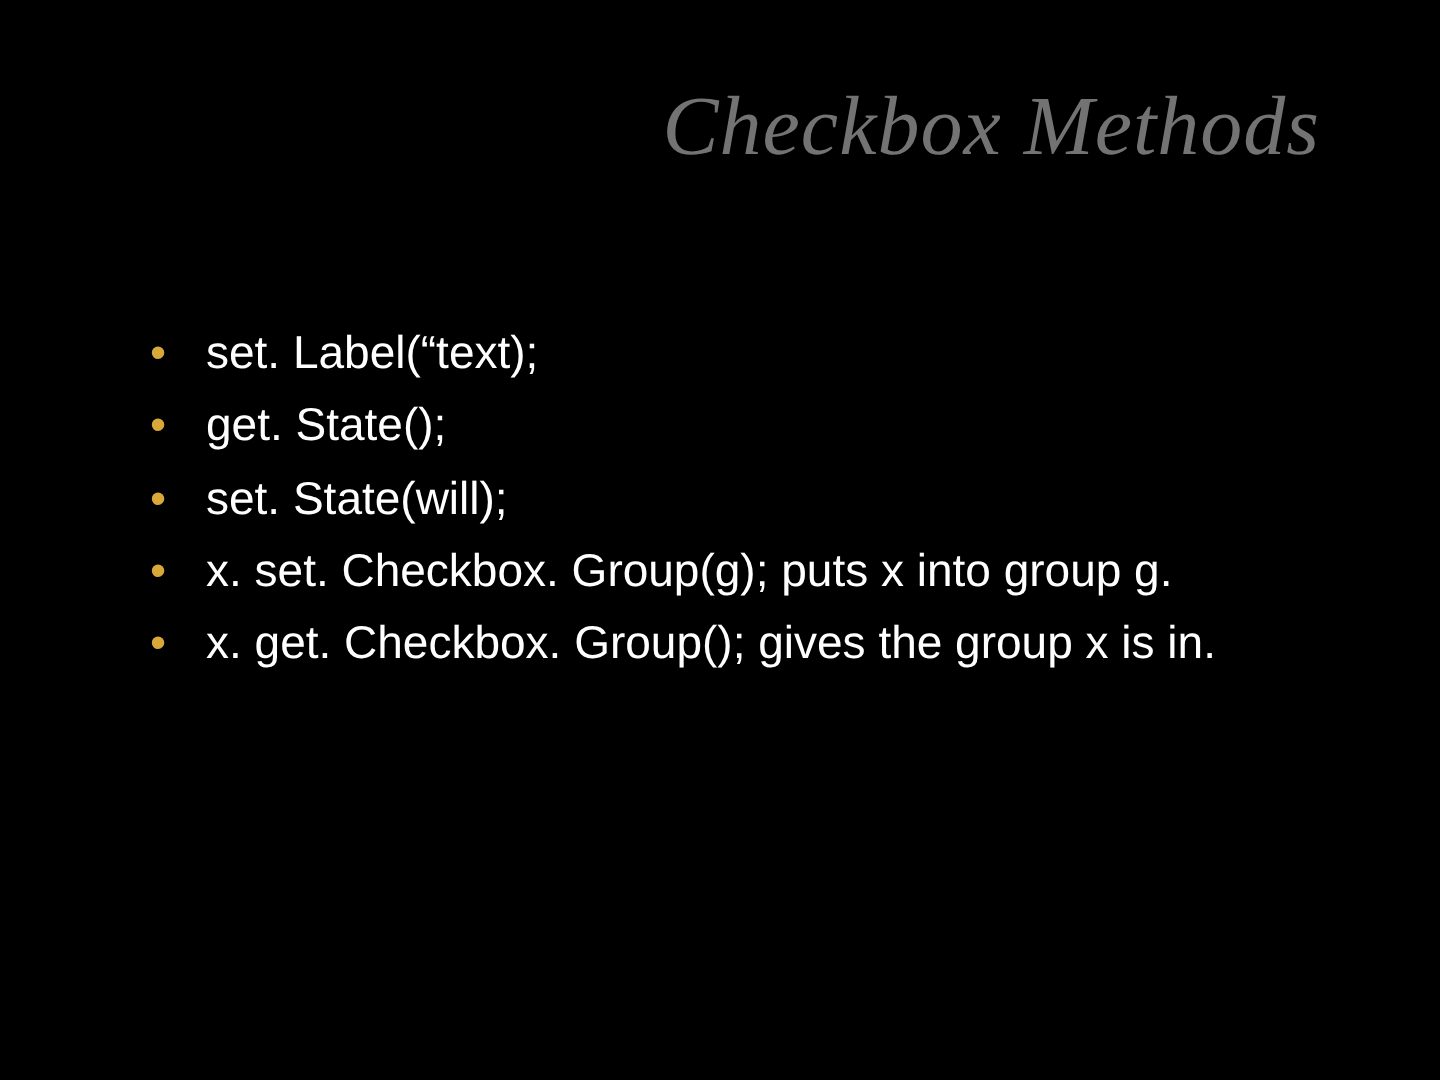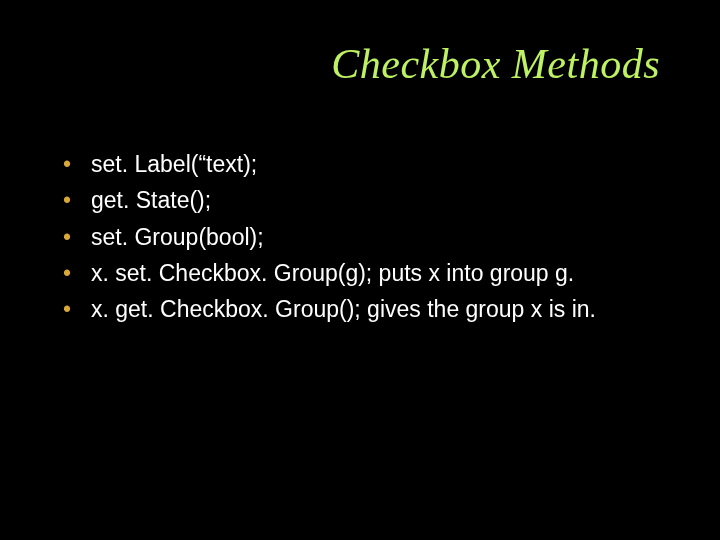--- a/index.html
+++ b/index.html
@@ -11,38 +11,38 @@
     font-family: Georgia, 'Times New Roman', Times, serif;
     overflow: hidden;
   }
   .slide {
     width: 720px;
     height: 540px;
     position: relative;
     box-sizing: border-box;
   }
   .title {
-    color: #bef264;
+    color: #737373;
     font-style: italic;
     font-size: 42px;
     font-weight: 400;
     position: absolute;
     top: 40px;
     right: 60px;
     text-align: right;
     letter-spacing: 0.5px;
   }
   .body {
     position: absolute;
     top: 145px;
     left: 55px;
     right: 55px;
   }
   ul {
-    margin: 4px;
+    margin: 16px;
     padding: 0;
     list-style: none;
   }
   li {
     color: #ffffff;
     font-family: Arial, Helvetica, sans-serif;
     font-size: 23px;
     line-height: 1.32;
     margin: 0 0 6px 0;
     padding-left: 32px;
@@ -59,18 +59,18 @@
 </style>
 </head>
 <body>
 
 <div class="slide">
   <div class="title">Checkbox Methods</div>
   <div class="body">
     <ul>
       <li>set. Label(“text);</li>
       <li>get. State();</li>
-      <li>set. Group(bool);</li>
+      <li>set. State(will);</li>
       <li>x. set. Checkbox. Group(g); puts x into group g.</li>
       <li>x. get. Checkbox. Group();  gives the group x is in.</li>
     </ul>
   </div>
 </div>
 
 </body></html>

